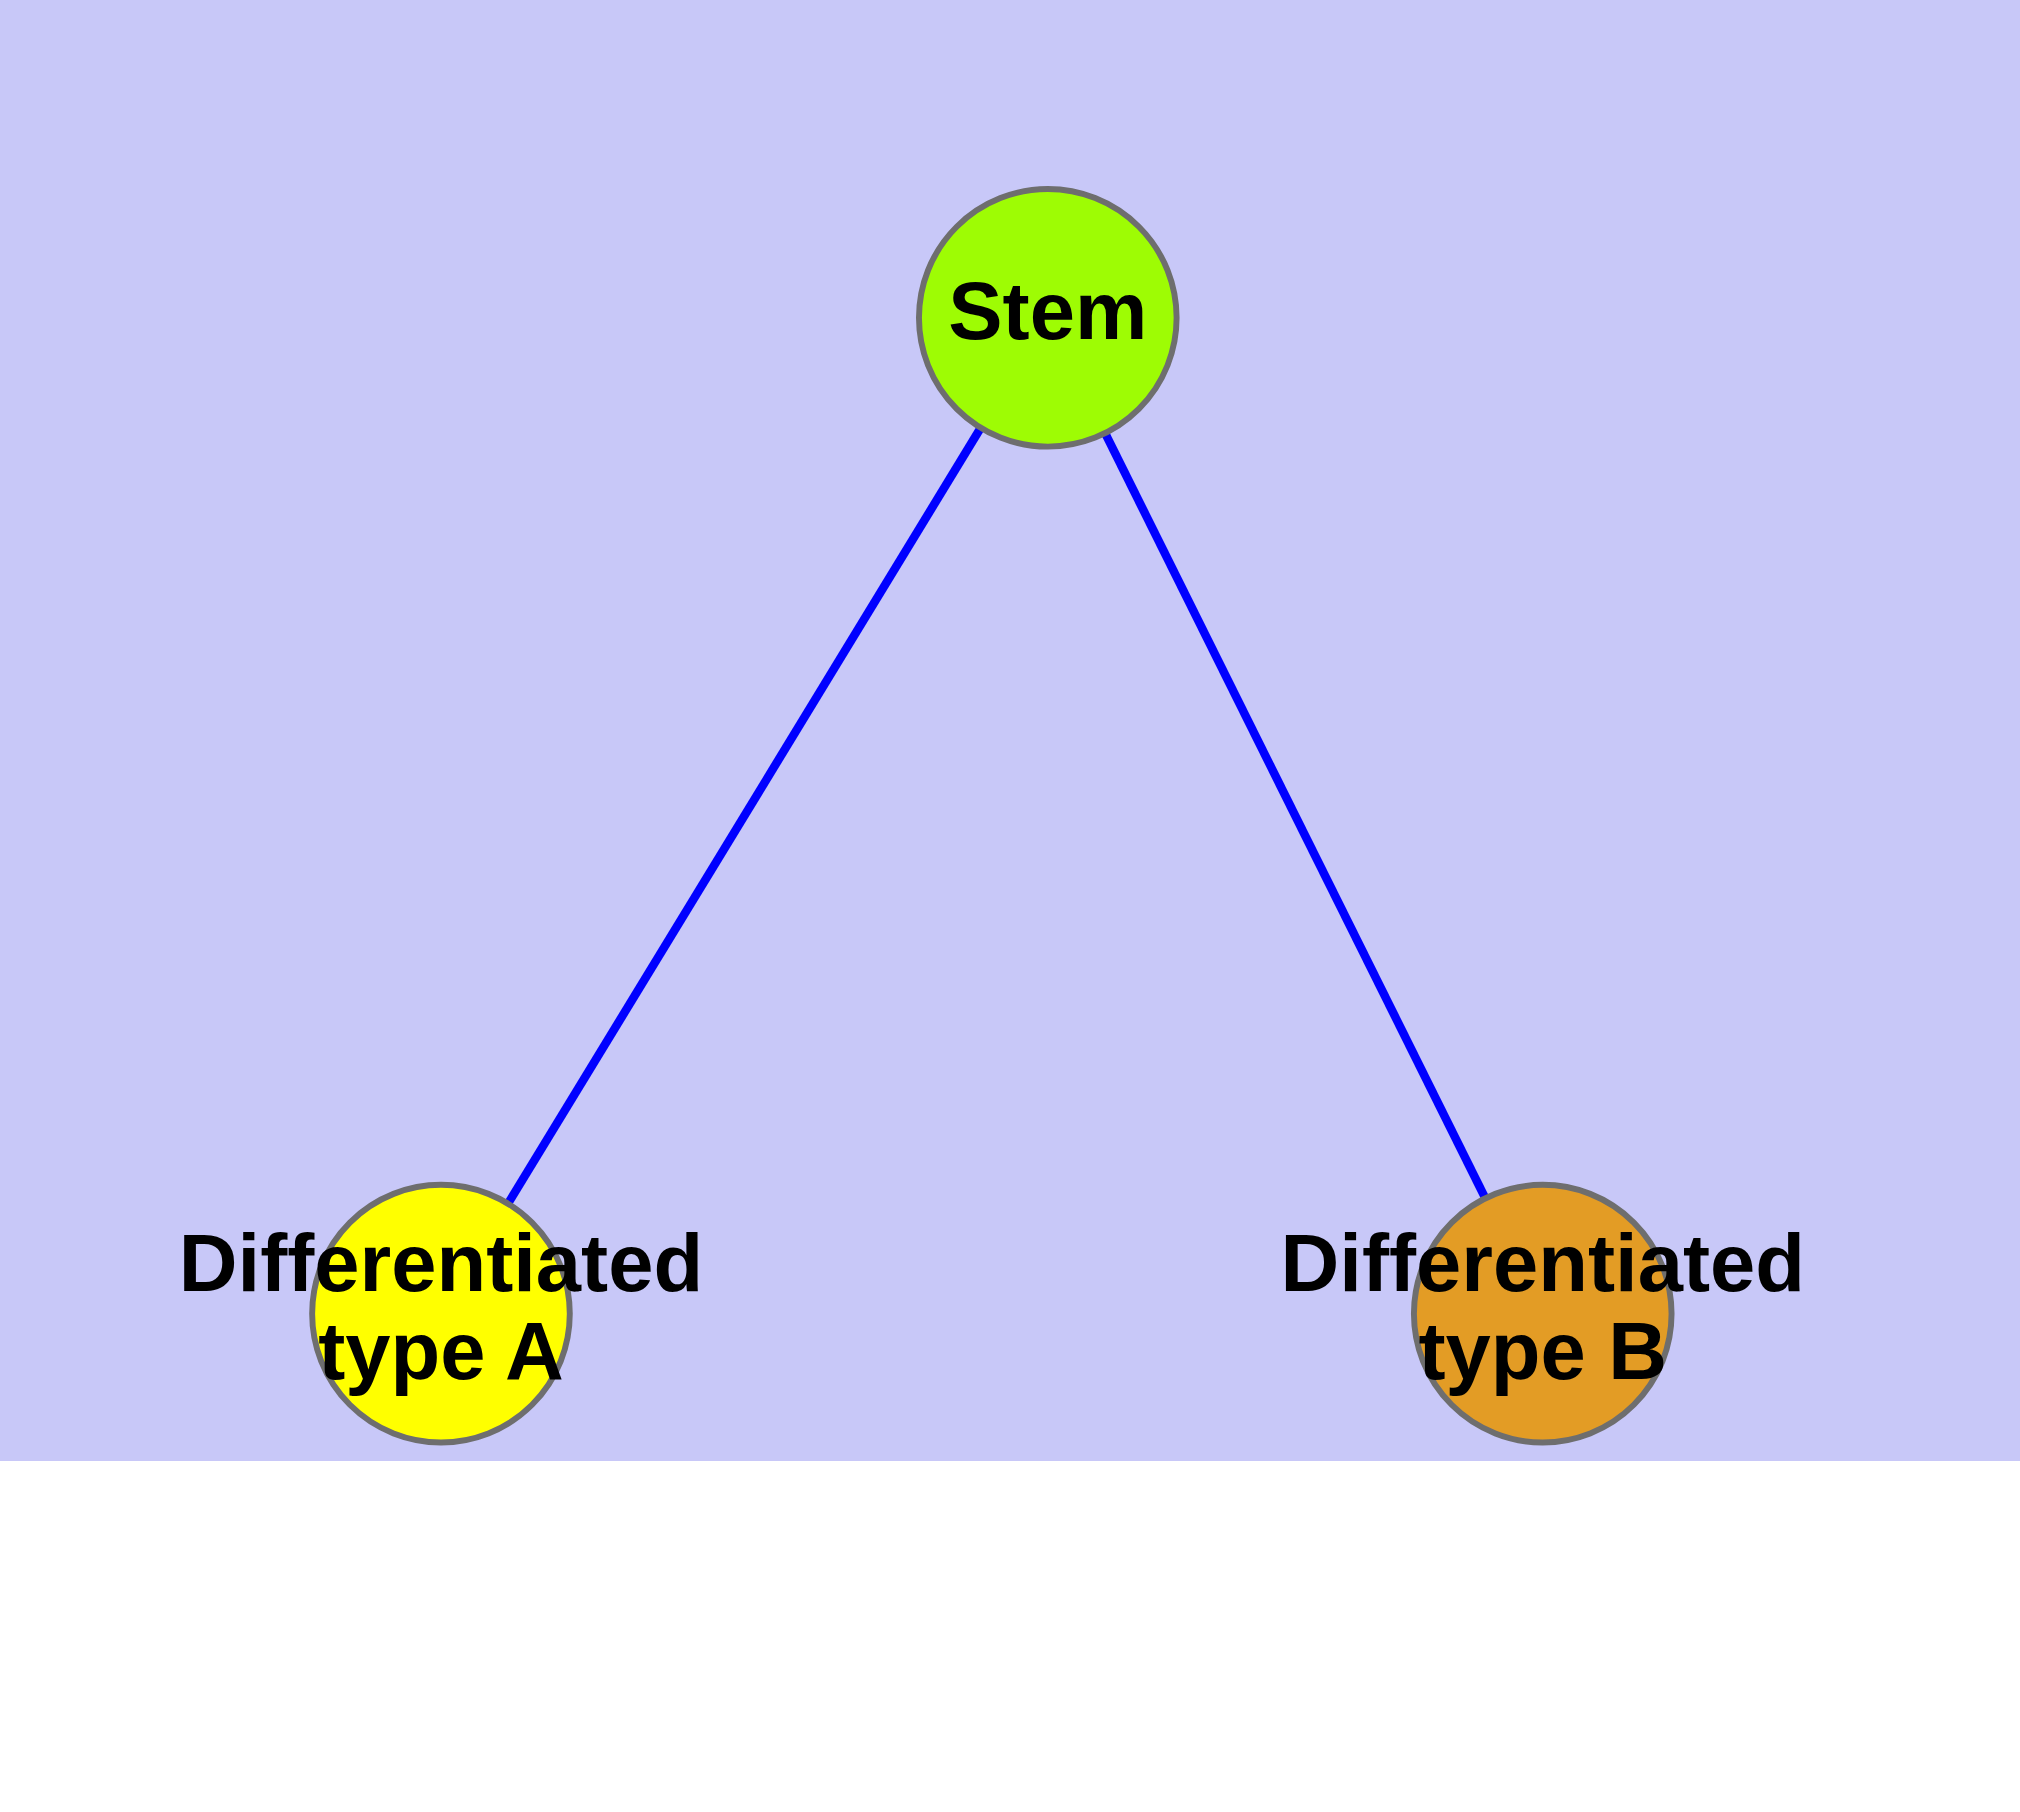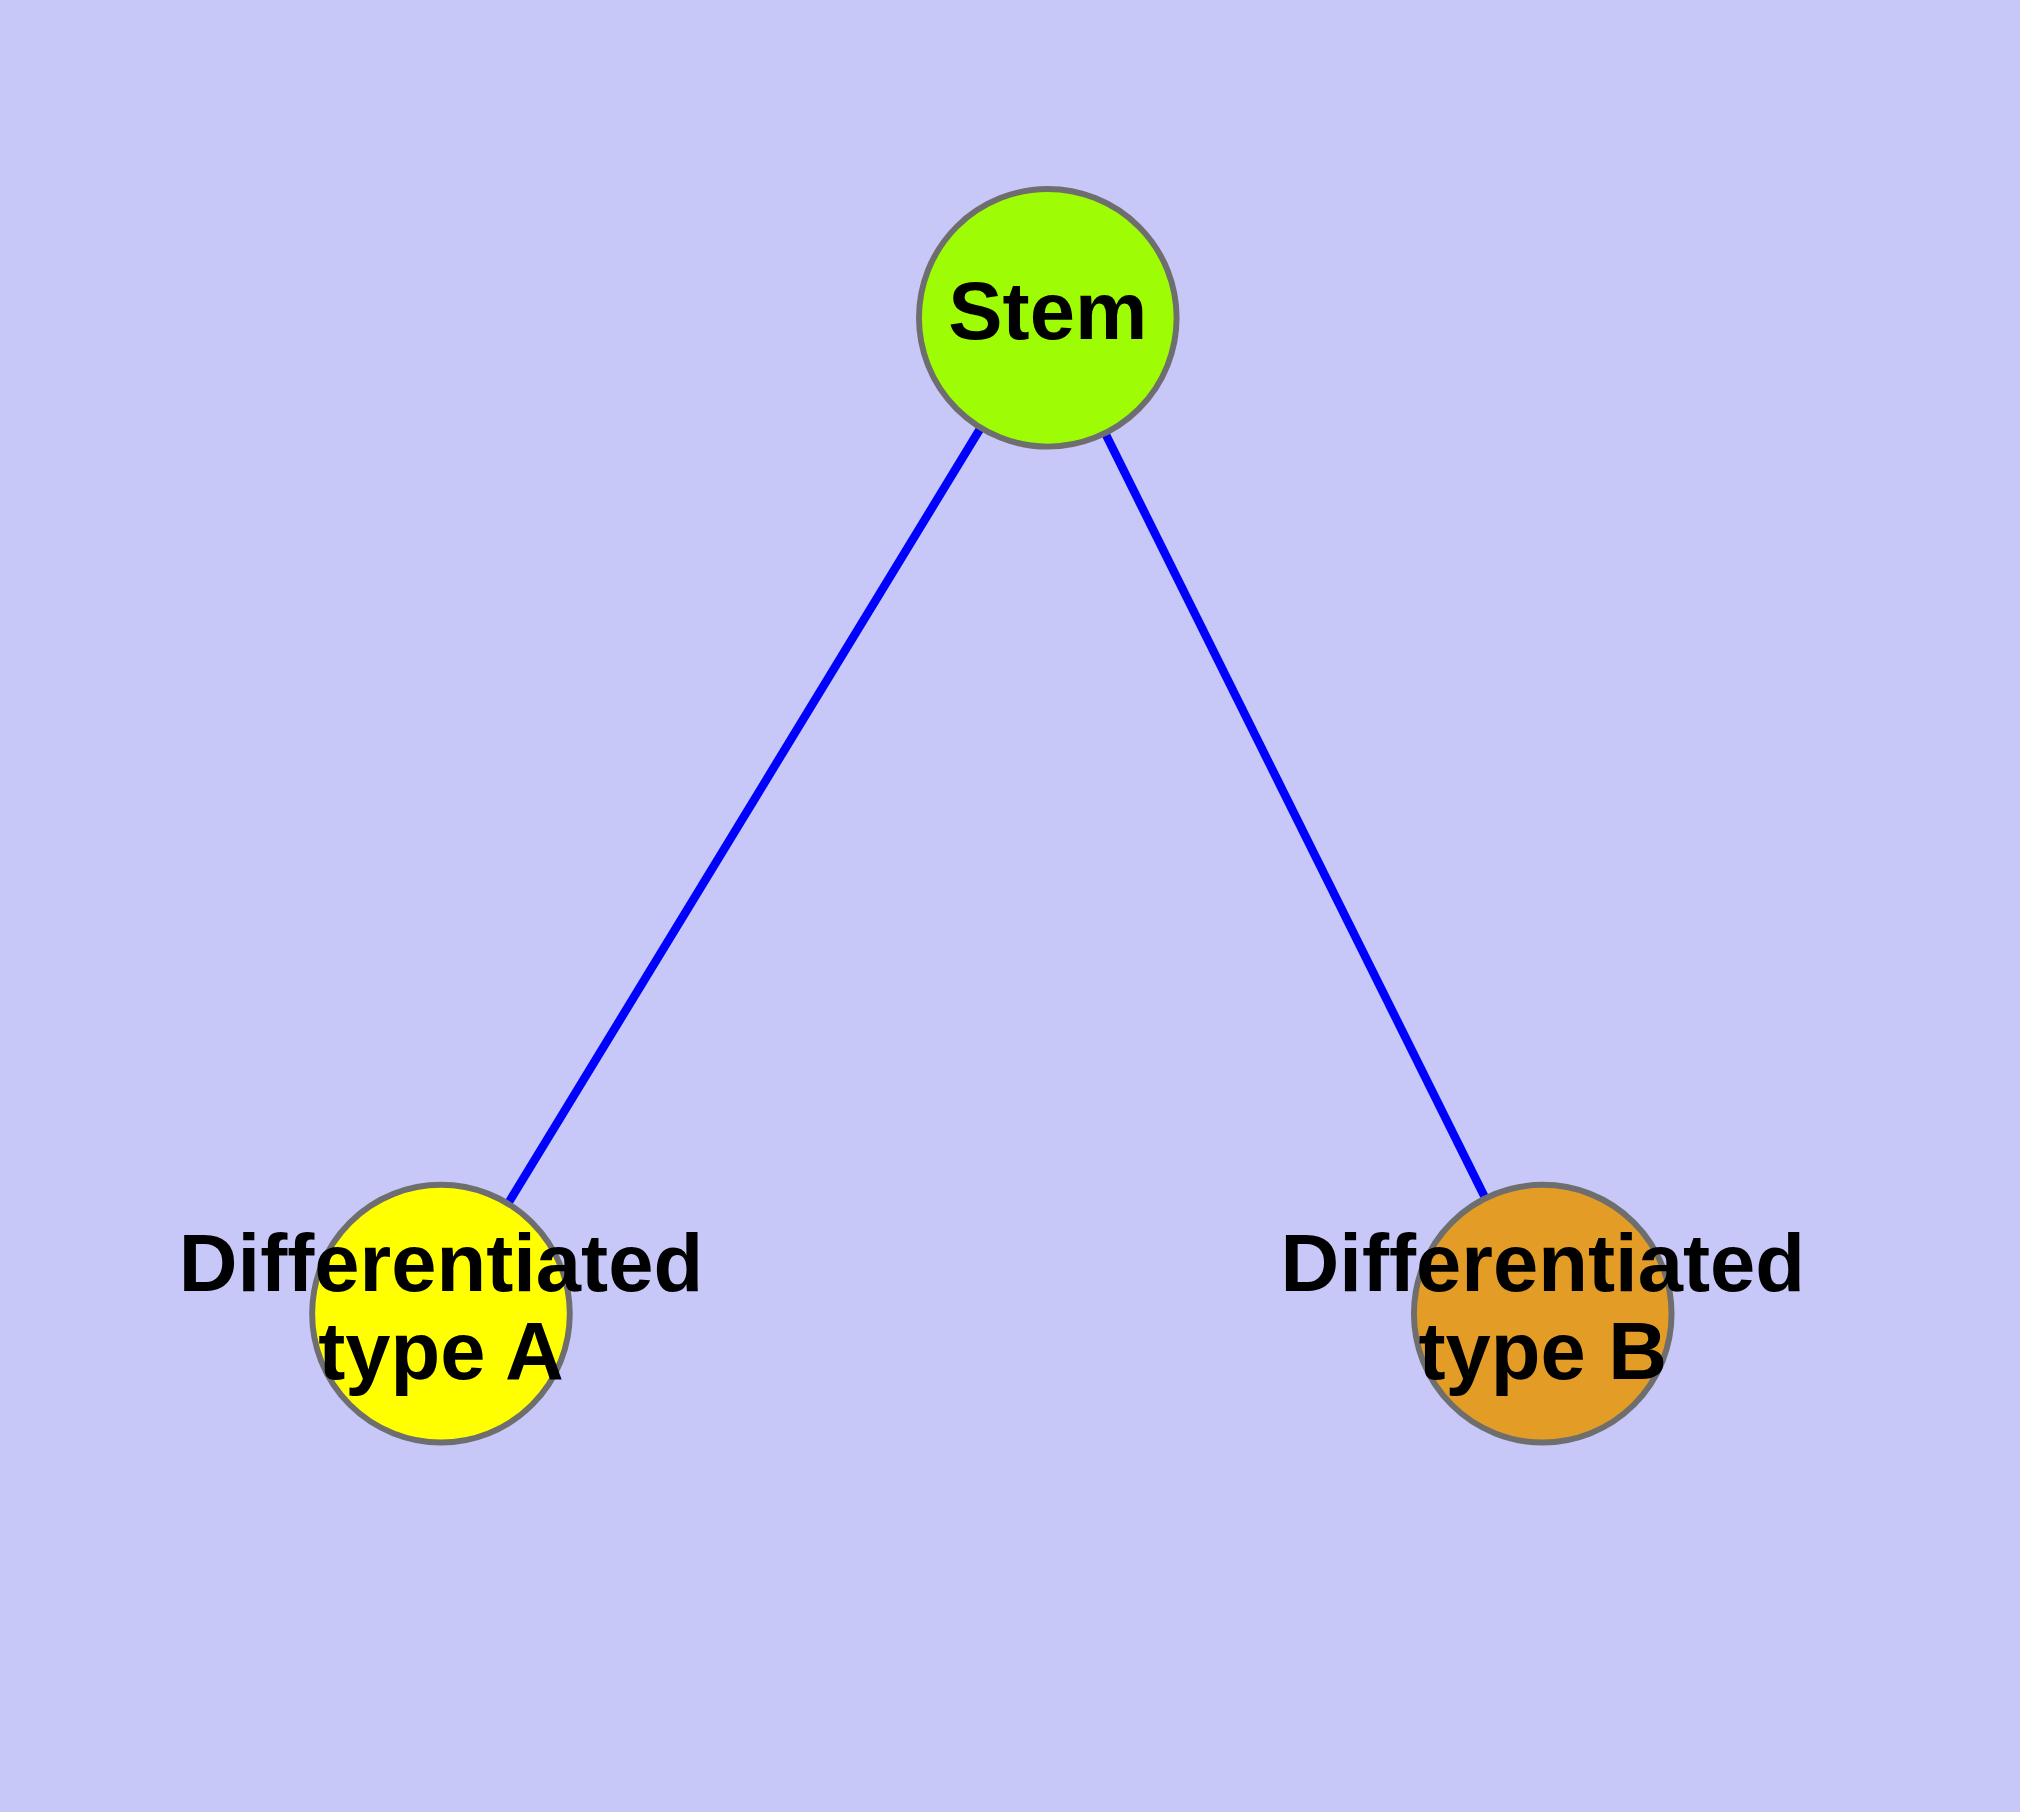--- a/index.html
+++ b/index.html
@@ -3,21 +3,21 @@
 <meta charset="utf-8">
 <style>
   html, body {
     margin: 0;
     padding: 0;
     background: #ffffff;
   }
   #canvas {
     position: relative;
     width: 2021px;
-    height: 1812px;
+    height: 1461px;
     overflow: hidden;
     background: #c8c8f8;
     font-family: "Liberation Sans", sans-serif;
   }
   #graph-svg {
     position: absolute;
     left: 0;
     top: 0;
     width: 2021px;
     height: 1812px;

